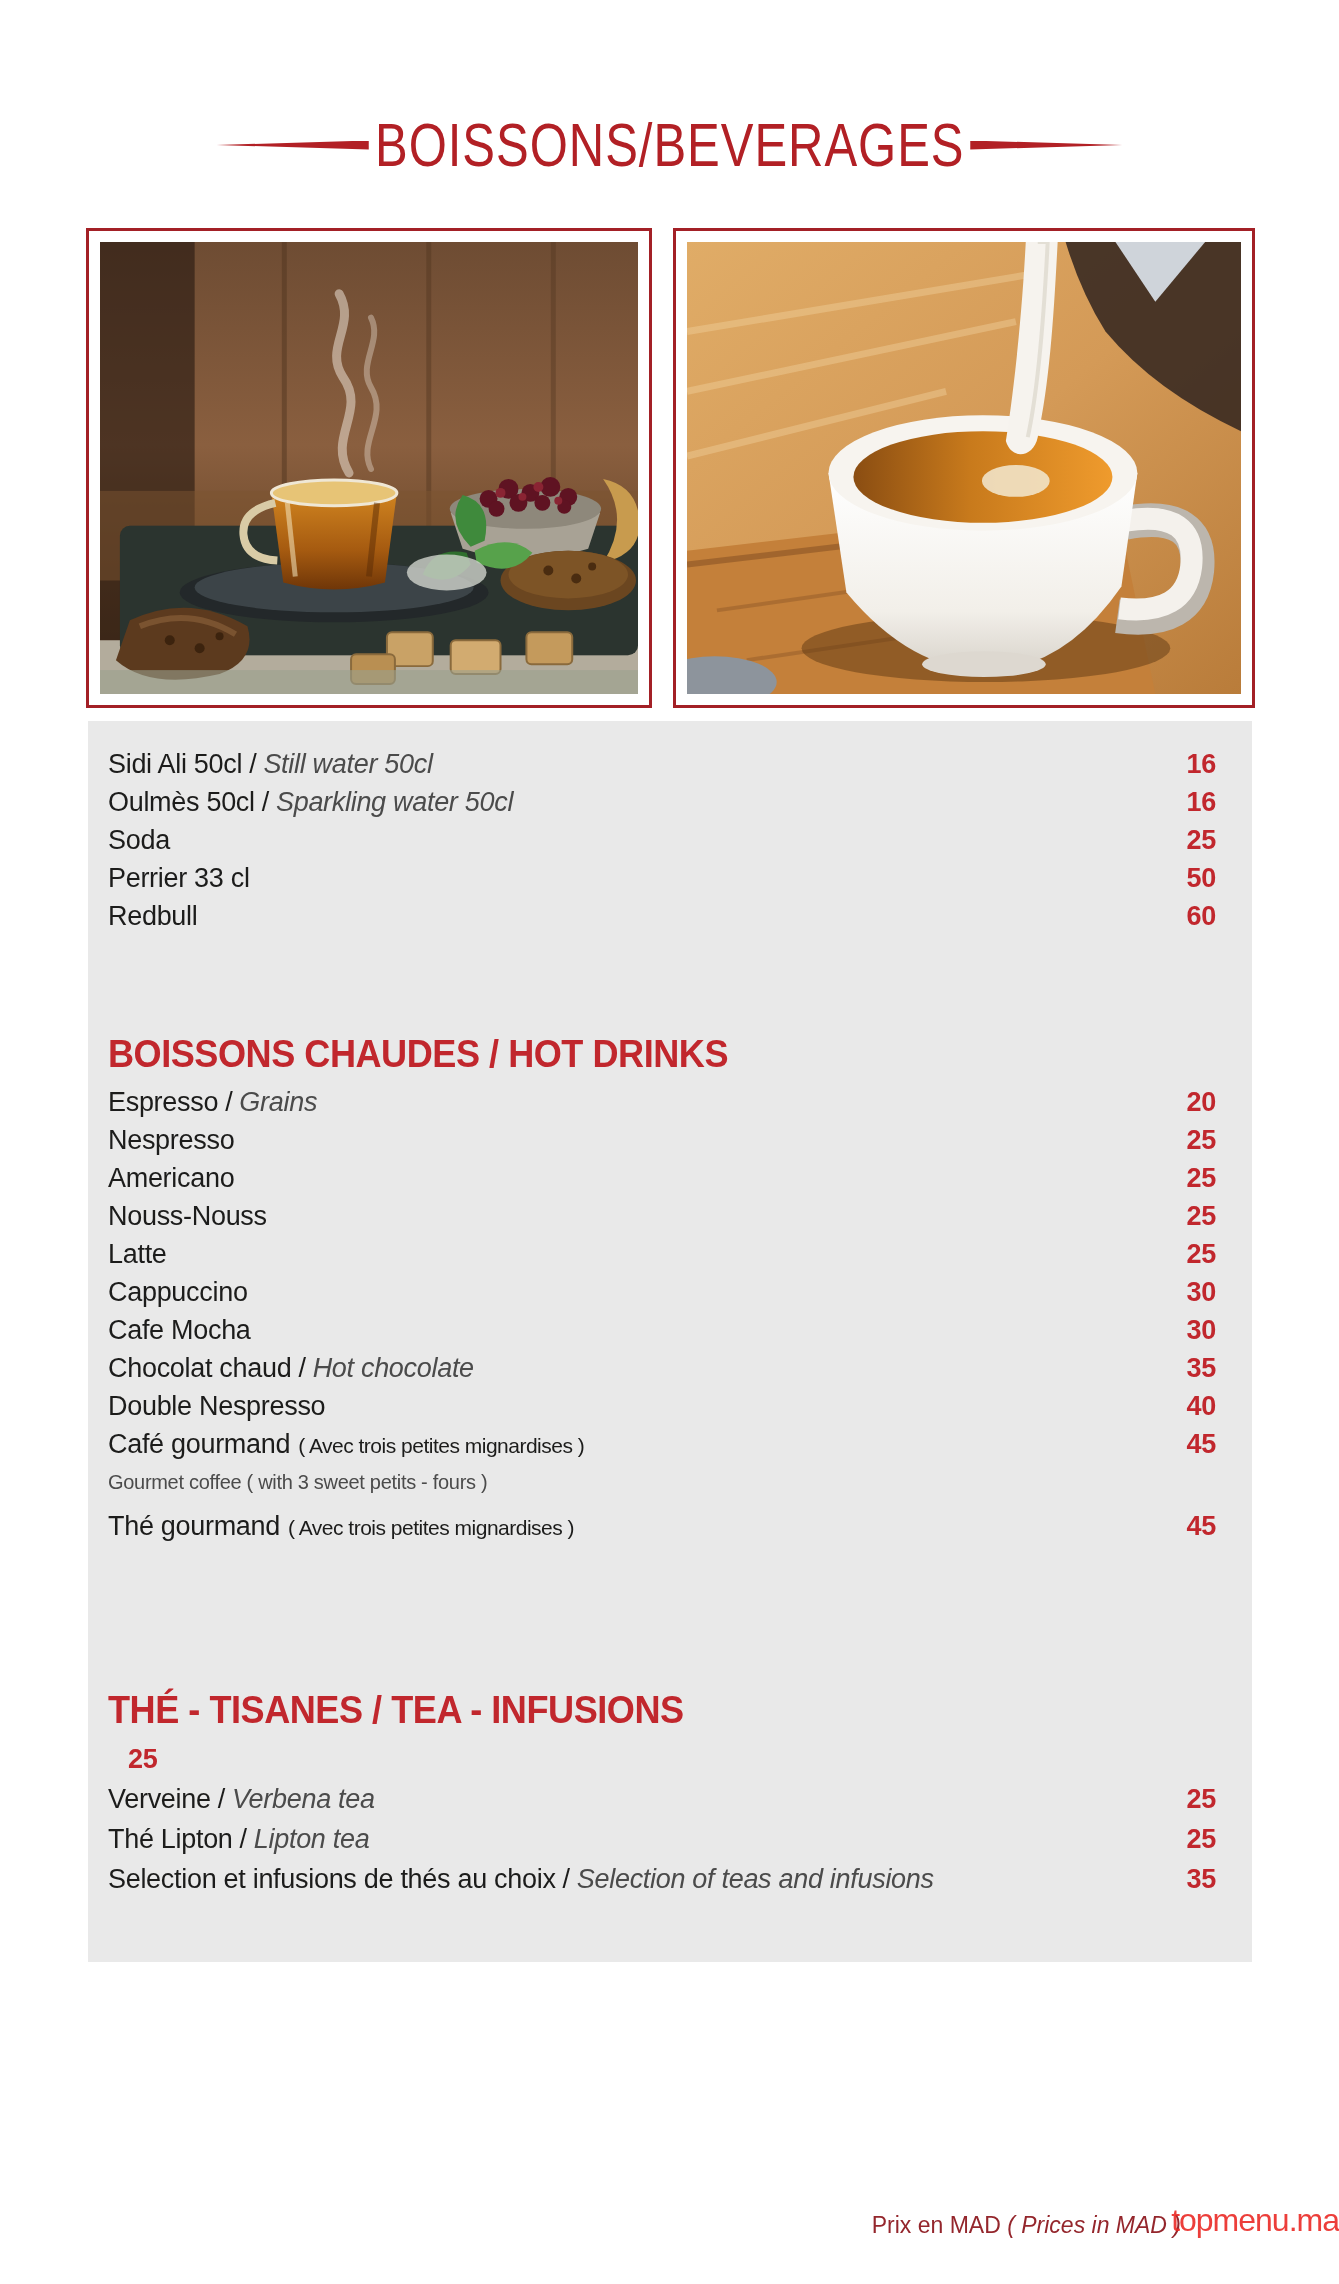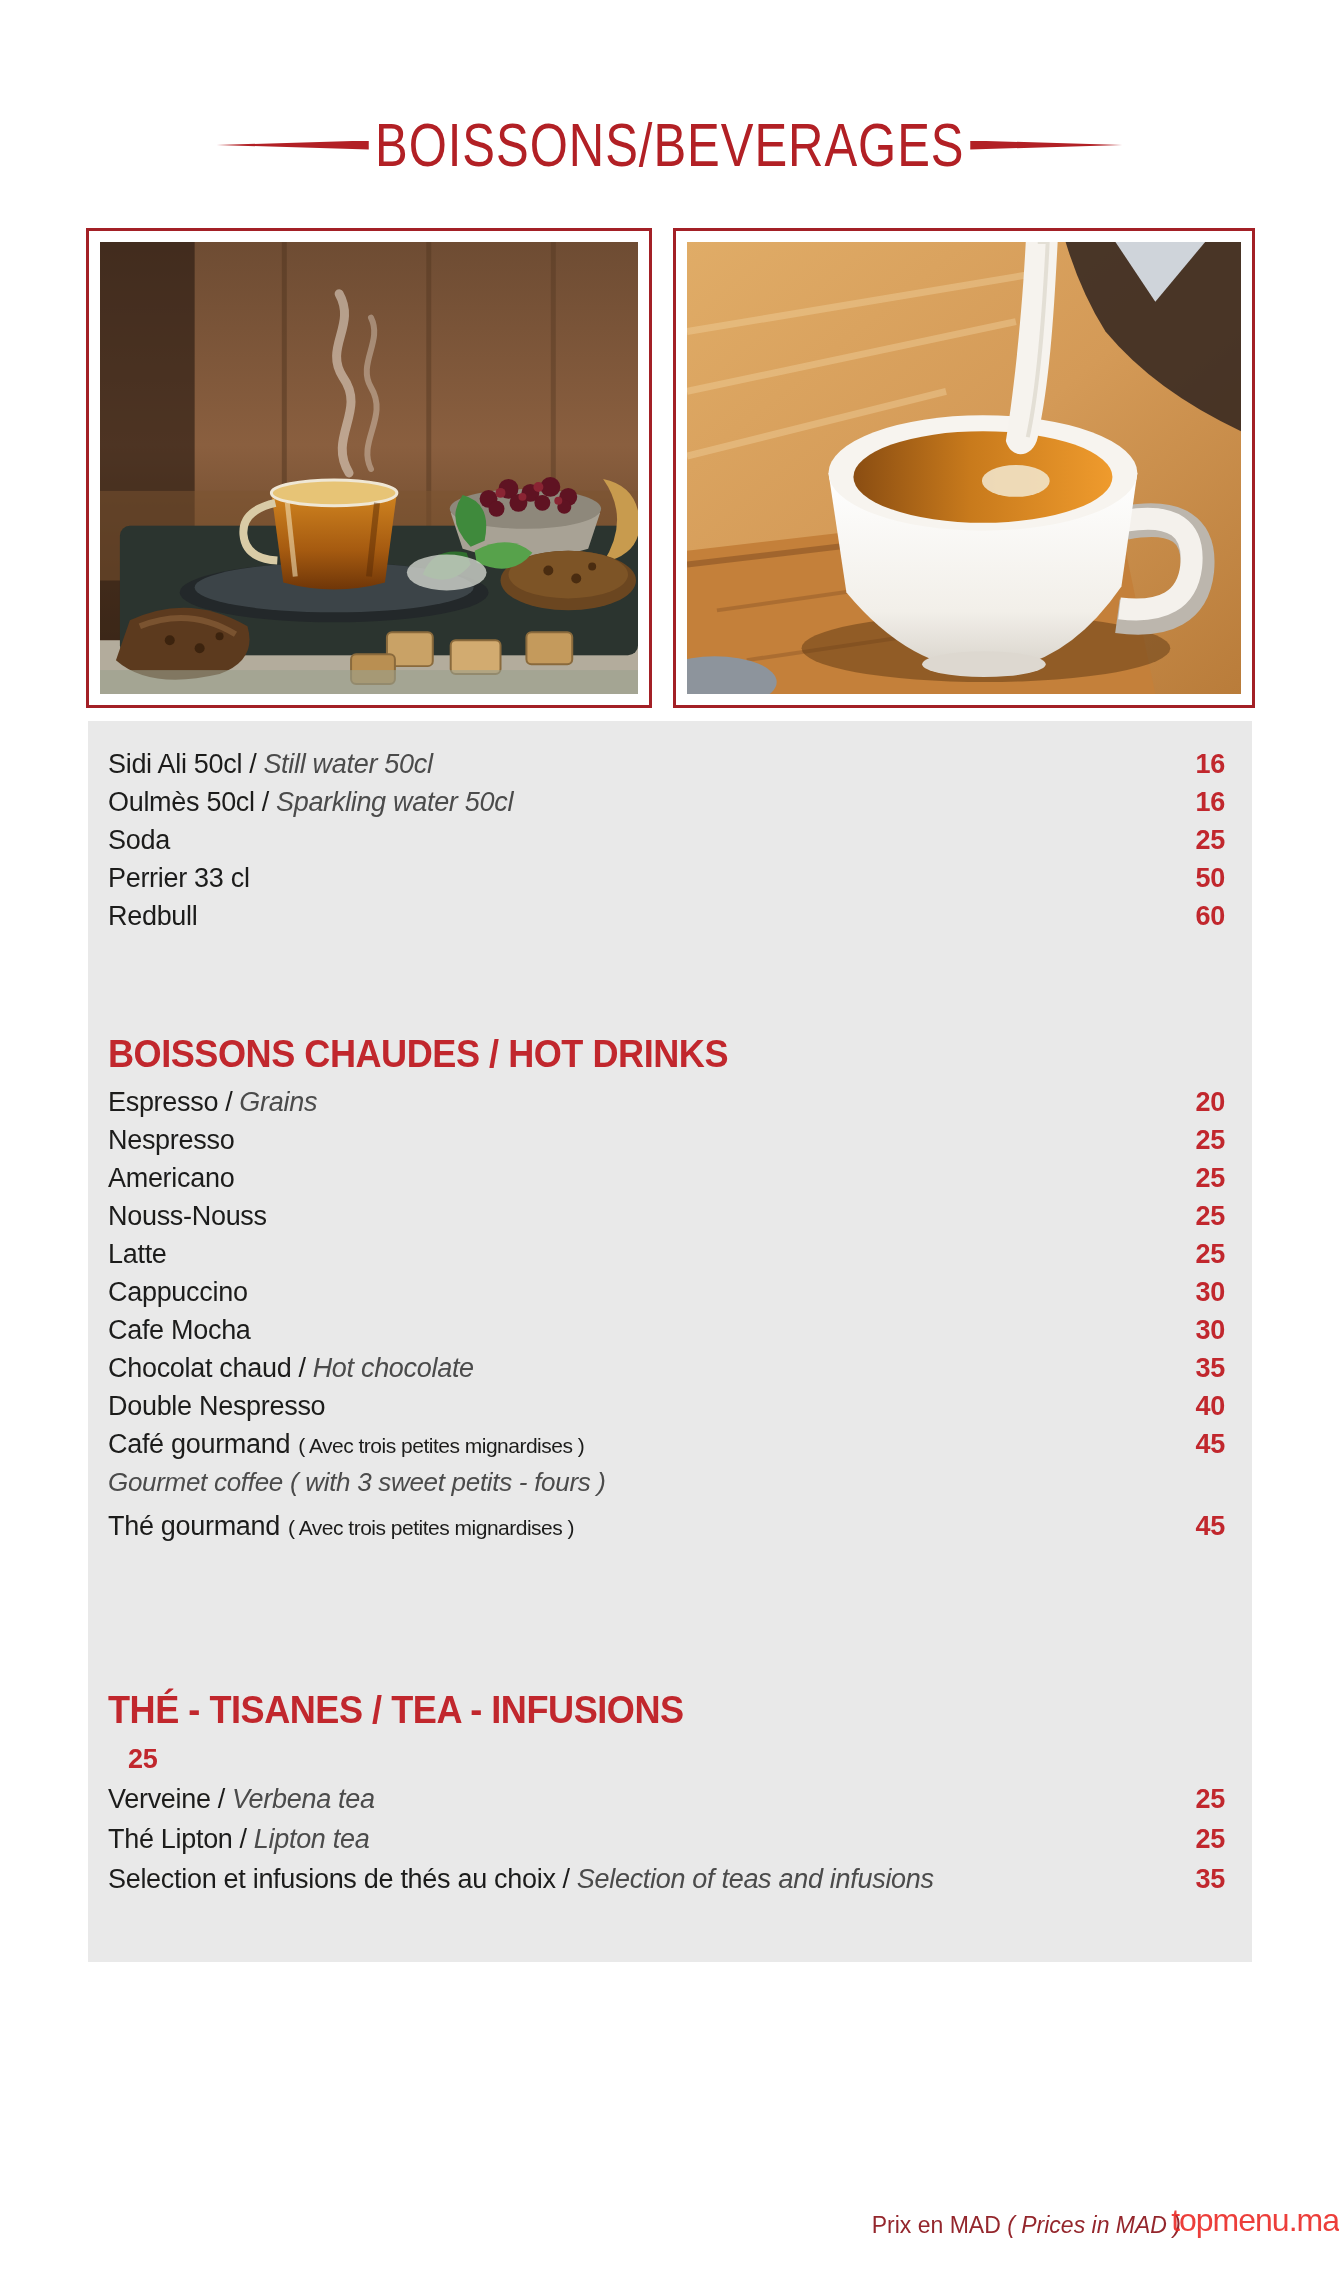--- a/index.html
+++ b/index.html
@@ -26,42 +26,42 @@
     box-sizing:border-box;height:480px;border:3px solid var(--frame-red);
     background:#fff;padding:11px;margin:0;
   }
   .photo-frame.left{width:566px;}
   .photo-frame.right{width:582px;}
   .photo-frame svg{width:100%;height:100%;display:block;}
   
   .menu-panel{
     position:absolute;top:721px;left:88px;width:1164px;height:1241px;
     box-sizing:border-box;background:var(--panel-gray);
-    padding:24px 27px 0 20px;
+    padding:24px 36px 0 20px;
   }
   .menu-section{margin:0;}
   .menu-section:nth-of-type(2){margin-top:96px;}
   .menu-section:nth-of-type(3){margin-top:140px;}
   h2.section-header{
     margin:0 0 6px 0;font-size:38px;line-height:46px;font-weight:bold;
     color:var(--accent-red);letter-spacing:-0.5px;
     transform:scaleX(0.95);transform-origin:left center;white-space:nowrap;
   }
   .menu-row{
     display:flex;justify-content:space-between;align-items:baseline;
     font-size:27px;line-height:38px;letter-spacing:-0.3px;white-space:nowrap;
   }
   .menu-section:nth-of-type(3) .menu-row{line-height:40px;}
   .fr{color:var(--item-black);}
   .sep{color:var(--item-black);margin:0 7px;}
   .en{font-style:italic;color:var(--item-gray);}
   .note{color:var(--item-black);font-size:21px;margin-left:8px;letter-spacing:-0.5px;}
   .price{font-weight:bold;color:var(--accent-red);margin-left:20px;}
   .sub-row{
-    font-size:26px;line-height:34px;font-style:italic;color:var(--item-gray);
+    font-size:20px;line-height:34px;color:var(--item-gray);
     margin-bottom:8px;letter-spacing:-0.3px;white-space:nowrap;
   }
   
   .price-note{
     position:absolute;top:2212px;right:158px;font-size:23px;
     color:var(--footer-red);white-space:nowrap;z-index:1;
   }
   .price-note .it{font-style:italic;}
   .watermark{
     position:absolute;top:2204px;right:0px;font-size:32px;line-height:1;

